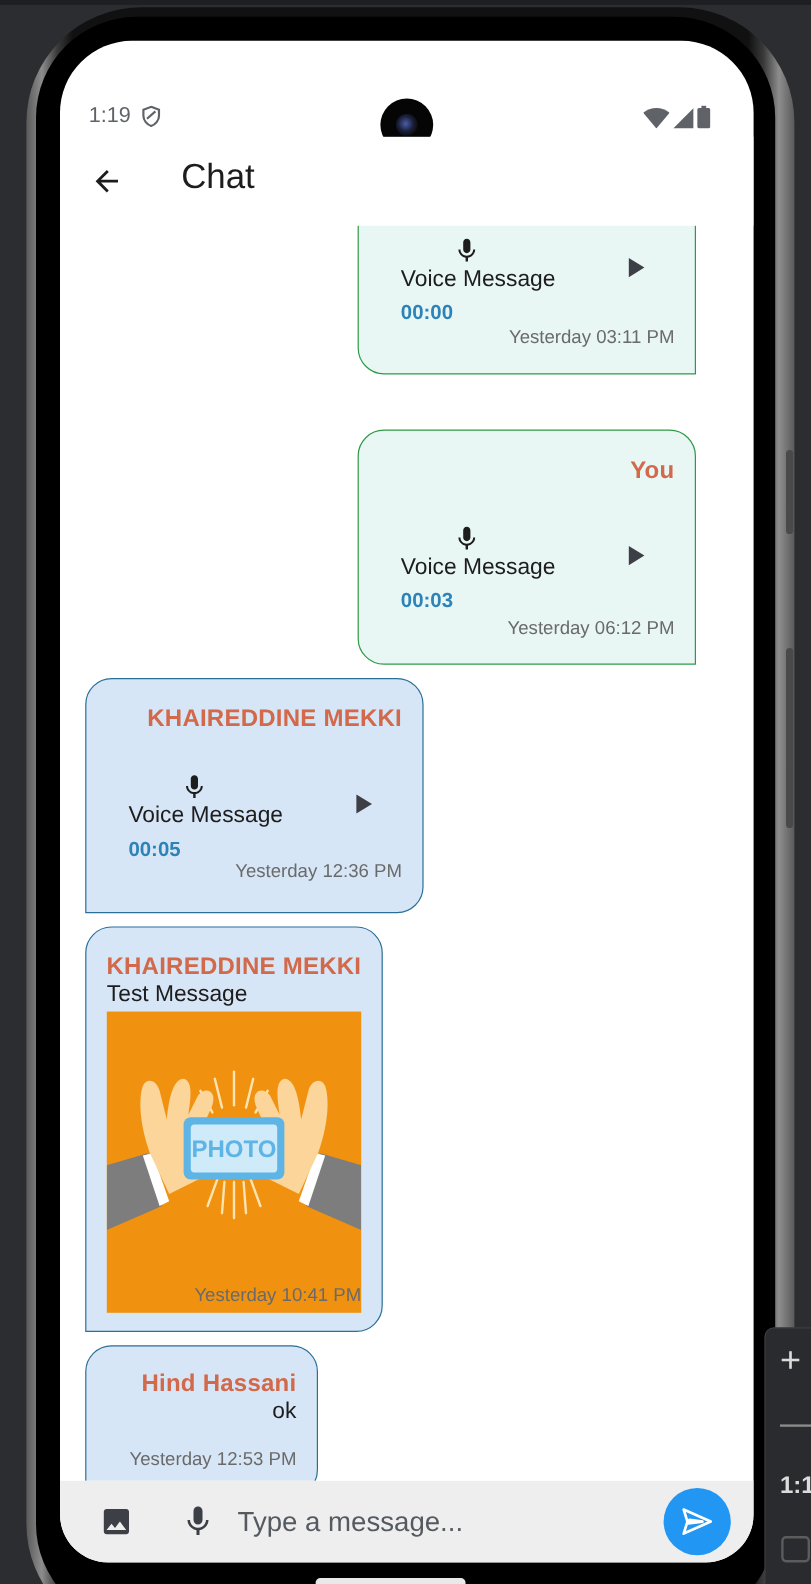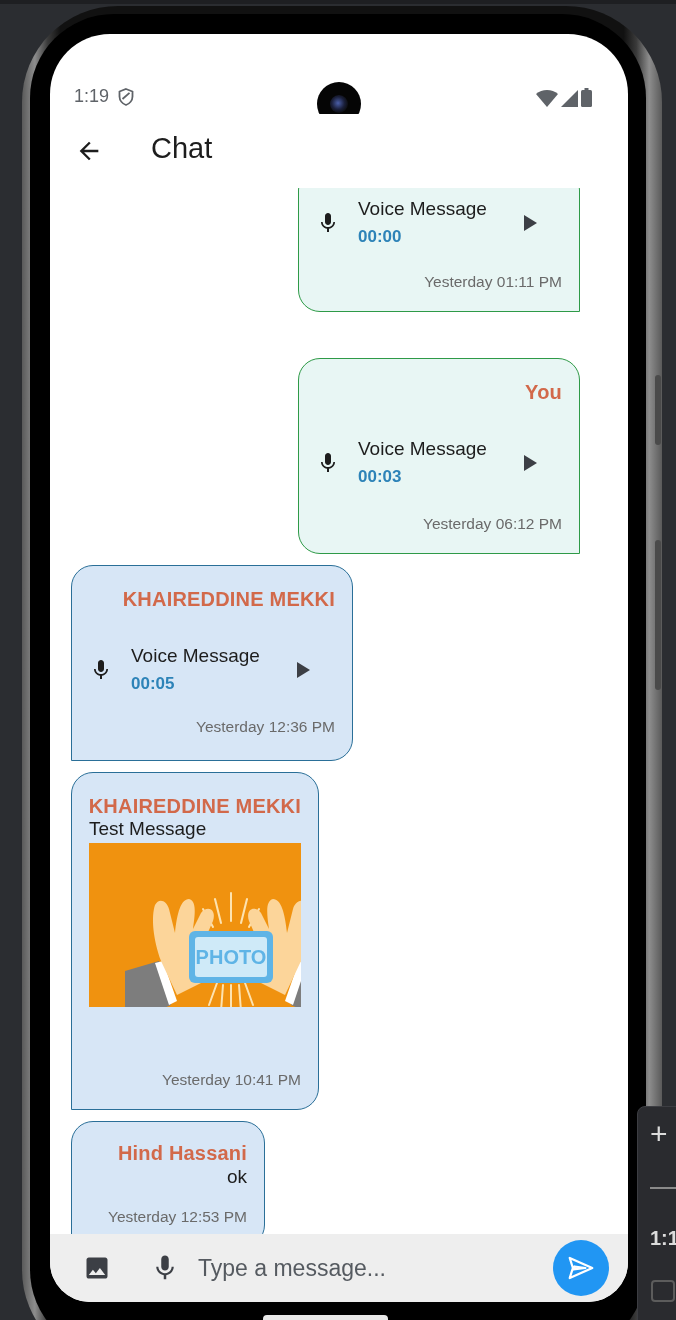--- a/index.html
+++ b/index.html
@@ -46,28 +46,28 @@
   .app-title { position: absolute; left: 101px; top: 18px; font-size: 29px; color: #1d1d1d; }
 
   
   .messages { position: absolute; left: 0; top: 154px; width: 100%; height: 1046px; overflow: hidden; }
   .bubble { position: absolute; padding: 0 17px; }
   .bubble.sent { background: #e8f6f4; border: 1.5px solid #2e9a47; border-radius: 22px 22px 0 22px; }
   .bubble.recv { background: #d7e6f6; border: 1.5px solid #2a6f98; border-radius: 22px 22px 22px 0; }
   .sender { position: absolute; right: 17px; font-size: 20px; font-weight: bold; color: #d2694a; letter-spacing: 0.2px; }
   .sender.normal { text-transform: none; }
   .ts { position: absolute; right: 17px; font-size: 15.5px; color: #6a6a6a; white-space: nowrap; }
-  .voice-row { position: absolute; left: 17px; display: flex; align-items: center; }
+  .voice-row { position: absolute; left: 17px; display: flex; align-items: center; flex-direction: column; }
   .mic-sm { width: 24px; height: 24px; }
   .voice-texts { margin-left: 18px; }
   .voice-label { font-size: 19px; color: #1d1d1d; line-height: 24px; }
   .voice-dur { font-size: 17px; font-weight: bold; color: #2d83b8; line-height: 24px; margin-top: 4px; }
   .play-btn { position: absolute; width: 24px; height: 24px; cursor: pointer; }
   .msg-text { position: absolute; font-size: 19px; color: #1d1d1d; }
-  .photo { position: absolute; left: 17px; width: 212px; height: 164px; background: #f0920f; overflow: hidden; padding-left: 36px; }
+  .photo { position: absolute; left: 17px; width: 212px; height: 251px; background: #f0920f; overflow: hidden; }
 
   
   .composer { position: absolute; left: 0; top: 1200px; width: 100%; height: 68px; background: #eeeeee; }
   .img-btn { position: absolute; left: 33px; top: 20px; width: 28px; height: 28px; cursor: pointer; }
   .mic-btn { position: absolute; left: 100px; top: 18px; width: 30px; height: 32px; cursor: pointer; }
   .msg-input {
     position: absolute; left: 148px; top: 14px; width: 340px; height: 40px;
     background: transparent; border: none; outline: none;
     font-family: "Liberation Sans", "DejaVu Sans", sans-serif; font-size: 23px; color: #1d1d1d;
   }
@@ -140,21 +140,21 @@
           <path d="M12 14c1.66 0 3-1.34 3-3V5c0-1.66-1.34-3-3-3S9 3.34 9 5v6c0 1.66 1.34 3 3 3zm5.3-3c0 3-2.54 5.1-5.3 5.1S6.7 14 6.7 11H5c0 3.41 2.72 6.23 6 6.72V21h2v-3.28c3.28-.48 6-3.3 6-6.72h-1.7z" fill="#1d1d1d"></path>
         </svg>
         <div class="voice-texts">
           <div class="voice-label">Voice Message</div>
           <div class="voice-dur">00:00</div>
         </div>
       </div>
       <svg class="play-btn" style="left:218px; top:42px;" viewBox="0 0 24 24">
         <path d="M7 4 L20 12 L7 20 Z" fill="#3c3f45"></path>
       </svg>
-      <div class="ts" style="top:104px;">Yesterday 01:11 PM</div>
+      <div class="ts" style="top:104px;">Yesterday 03:11 PM</div>
     </div>
 
     <div class="bubble sent" style="left:248px; top:170px; width:282px; height:196px;">
       <div class="sender" style="top:22px;">You</div>
       <div class="voice-row" style="top:78px;">
         <svg class="mic-sm" viewBox="0 0 24 24">
           <path d="M12 14c1.66 0 3-1.34 3-3V5c0-1.66-1.34-3-3-3S9 3.34 9 5v6c0 1.66 1.34 3 3 3zm5.3-3c0 3-2.54 5.1-5.3 5.1S6.7 14 6.7 11H5c0 3.41 2.72 6.23 6 6.72V21h2v-3.28c3.28-.48 6-3.3 6-6.72h-1.7z" fill="#1d1d1d"></path>
         </svg>
         <div class="voice-texts">
           <div class="voice-label">Voice Message</div>

